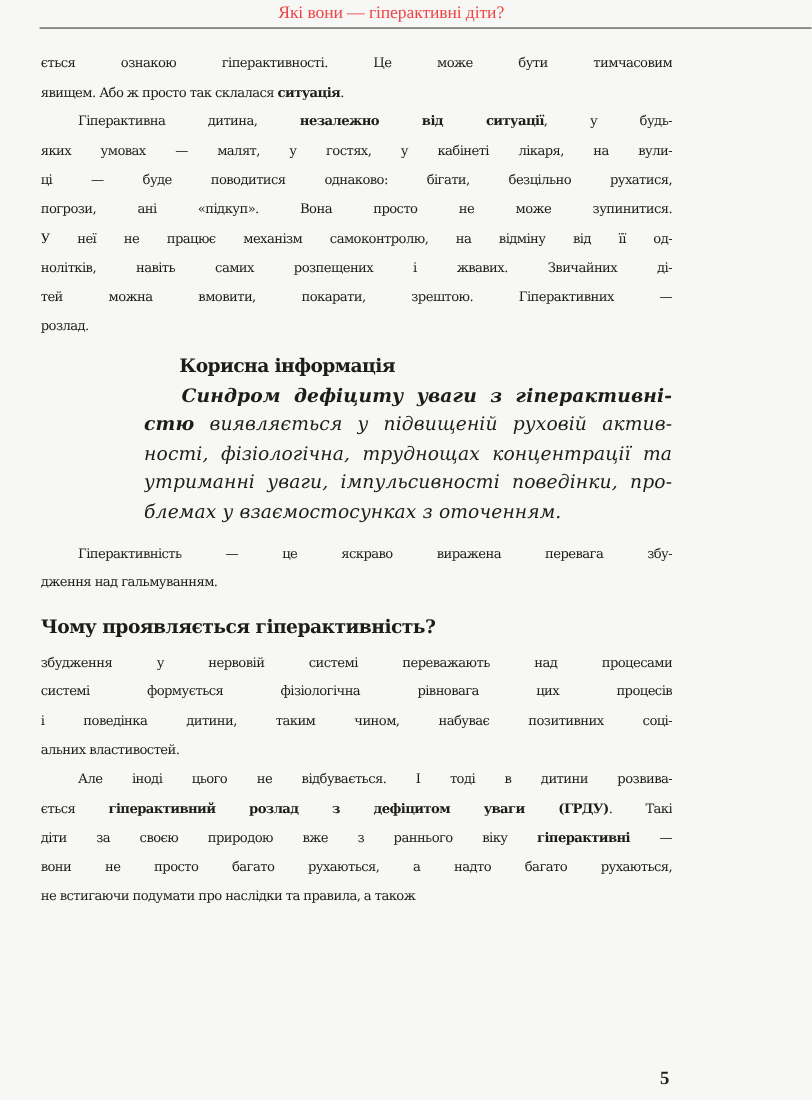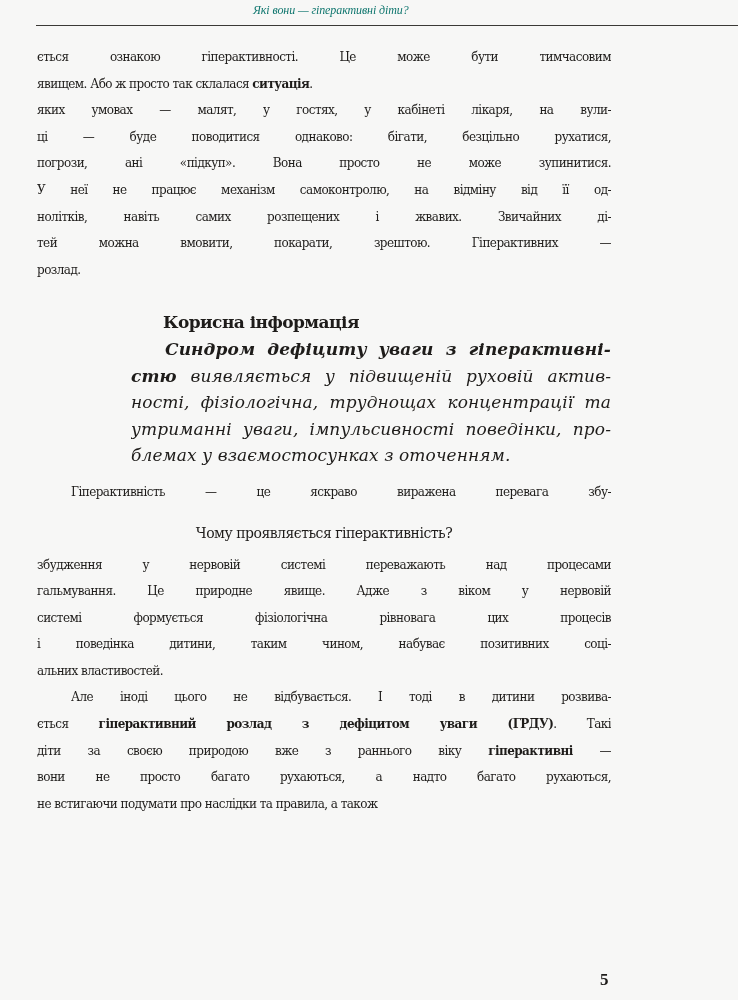--- a/index.html
+++ b/index.html
@@ -9,44 +9,44 @@
     color: #1e1c1a;
     font-family: "DejaVu Serif", "Liberation Serif", serif;
     position: relative;
   }
   .running-head {
     position: absolute; left: 36px; right: 0; top: 0; height: 25px;
     border-bottom: 1.3px solid #3b3936;
   }
   .running-head span {
     position: absolute; left: 217px; top: 3px;
-    font-family: "Liberation Serif", serif; font-style: italic;
-    font-size: 12px; color: #0f766e; letter-spacing: -0.1px;
+    font-family: "Liberation Serif", serif; 
+    font-size: 16px; color: #ef4444; letter-spacing: -0.1px;
   }
   .page-body {
     position: absolute; left: 37px; top: 44px; width: 574px;
   }
   .line {
     display: block; height: 26.6px; line-height: 26.6px;
     font-size: 12px; white-space: nowrap;
     text-align: justify; text-align-last: justify;
     letter-spacing: -0.55px;
     overflow: hidden;
   }
   .line.last { text-align-last: left; }
   .line.indent { padding-left: 34px; }
   b, .b { font-weight: bold; }
   .info {
-    margin-left: 94px; width: 480px; margin-top: 26px; margin-bottom: 10px;
+    margin-left: 94px; width: 480px; margin-top: 10px; margin-bottom: 10px;
   }
   .info .line { font-size: 17px; }
   .info .heading { padding-left: 32px; font-weight: bold; }
   .info .it { font-style: italic; letter-spacing: 0.1px; }
   .section-title {
-    text-align: center; font-weight: normal; font-size: 14px;
+    font-weight: bold; font-size: 17px;
     height: 30px; line-height: 30px; margin-top: 12px; margin-bottom: 4px;
     letter-spacing: -0.5px;
   }
   .folio {
     position: absolute; left: 600px; top: 970px;
     font-weight: bold; font-size: 17px;
     font-family: "Liberation Serif", serif;
   }
 </style>
 </head>
@@ -56,20 +56,21 @@
   <span>Які вони — гіперактивні діти?</span>
 </div>
 
 <div class="page-body">
   <div id="top-paras">
       <div>
         <div class="line">ється ознакою гіперактивності. Це може бути тимчасовим</div>
         <div class="line last">явищем. Або ж просто так склалася <b>ситуація</b>.</div>
       </div>
       <div>
+        <div class="line indent">Гіперактивна дитина, <b>незалежно від ситуації</b>, у будь-</div>
         <div class="line">яких умовах — малят, у гостях, у кабінеті лікаря, на вули-</div>
         <div class="line">ці — буде поводитися однаково: бігати, безцільно рухатися,</div>
         <div class="line">погрози, ані «підкуп». Вона просто не може зупинитися.</div>
         <div class="line">У неї не працює механізм самоконтролю, на відміну від її од-</div>
         <div class="line">нолітків, навіть самих розпещених і жвавих. Звичайних ді-</div>
         <div class="line">тей можна вмовити, покарати, зрештою. Гіперактивних —</div>
         <div class="line last">розлад.</div>
       </div>
     </div>
 
@@ -77,27 +78,27 @@
     <div class="line heading last">Корисна інформація</div>
     <div class="line indent"><span class="it b">Синдром дефіциту уваги з гіперактивні-</span></div>
     <div class="line"><span class="it b">стю</span><span class="it" id="info-l2"> виявляється у підвищеній руховій актив-</span></div>
     <div class="line it">ності, фізіологічна, труднощах концентрації та</div>
     <div class="line it">утриманні уваги, імпульсивності поведінки, про-</div>
     <div class="line it last">блемах у взаємостосунках з оточенням.</div>
   </div>
 
   <div>
     <div class="line indent">Гіперактивність — це яскраво виражена перевага збу-</div>
+    <div class="line last">дження над гальмуванням.</div>
   </div>
 
   <div class="section-title">Чому проявляється гіперактивність?</div>
   <div id="section-paras">
       <div>
         <div class="line">збудження у нервовій системі переважають над процесами</div>
-        <div class="line">гальмування. Це природне явище. Адже з віком у нервовій</div>
         <div class="line">системі формується фізіологічна рівновага цих процесів</div>
         <div class="line">і поведінка дитини, таким чином, набуває позитивних соці-</div>
         <div class="line last">альних властивостей.</div>
       </div>
       <div>
         <div class="line indent">Але іноді цього не відбувається. І тоді в дитини розвива-</div>
         <div class="line">ється <b>гіперактивний розлад з дефіцитом уваги (ГРДУ)</b>. Такі</div>
         <div class="line">діти за своєю природою вже з раннього віку <b>гіперактивні</b> —</div>
         <div class="line">вони не просто багато рухаються, а надто багато рухаються,</div>
         <div class="line last">не встигаючи подумати про наслідки та правила, а також</div>

